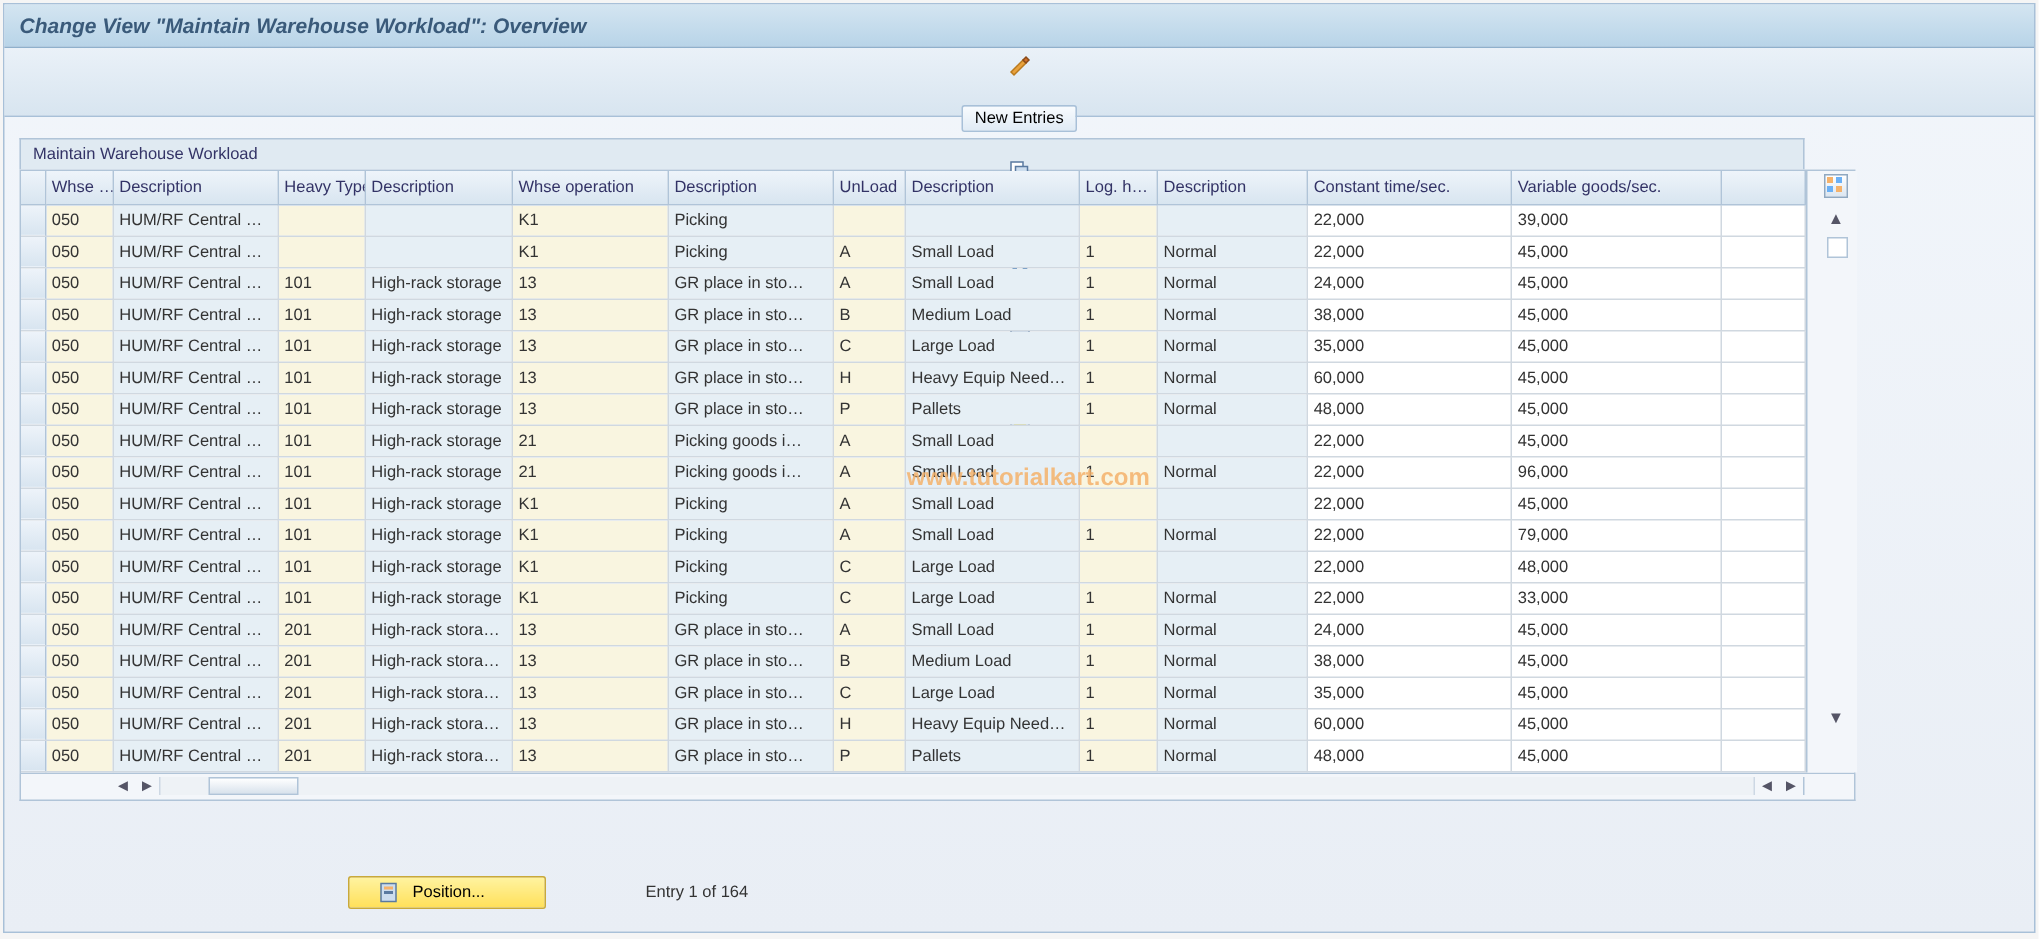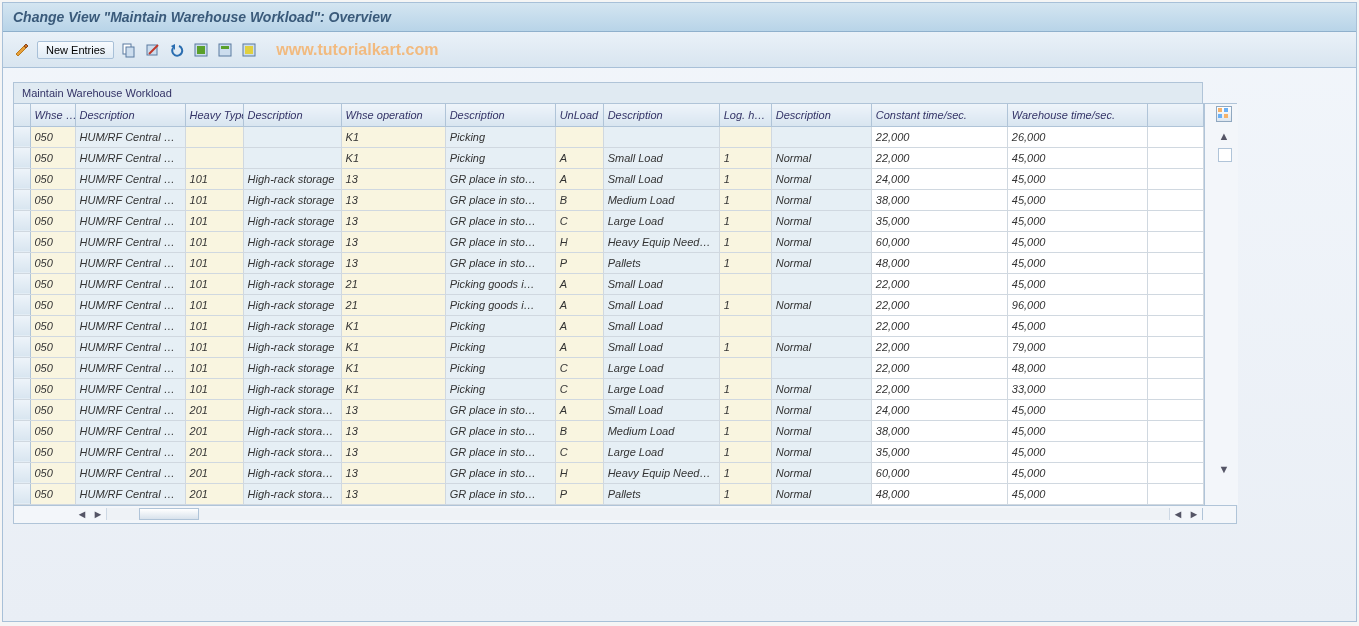--- a/index.html
+++ b/index.html
@@ -20,23 +20,24 @@
       font-style: italic;
       font-weight: bold;
       font-size: 14px;
       color: #3a5a7a;
     }
     .toolbar {
       background: linear-gradient(to bottom, #eaf1f8, #d8e5f0);
       padding: 4px 10px;
       display: flex;
       align-items: center;
-      gap: 6px;
+      gap: 18px;
       border-bottom: 1px solid #a8c0d8;
-      height: 36px;
+      height: 46px;
+      flex-direction: column;
     }
     .toolbar-icon {
       width: 18px; height: 18px;
       display: inline-flex; align-items: center; justify-content: center;
       cursor: pointer;
     }
     .toolbar-btn {
       background: linear-gradient(to bottom, #f8fbfe, #e0ebf5);
       border: 1px solid #a8c0d8;
       border-radius: 2px;
@@ -61,21 +62,20 @@
       padding: 4px 8px;
       font-size: 11px;
       color: #336;
       width: 1190px;
     }
     .table-wrap {
       display: flex;
       border: 1px solid #b0c4d8;
       background: #fff;
       width: 1224px;
-      font-style: italic;
     }
     .table-main {
       flex: 0 0 1190px;
       overflow: hidden;
     }
     table {
       border-collapse: collapse;
       table-layout: fixed;
       width: 100%;
     }
@@ -278,39 +278,39 @@
               <th>Description</th>
               <th>Heavy Type</th>
               <th>Description</th>
               <th>Whse operation</th>
               <th>Description</th>
               <th>UnLoad</th>
               <th>Description</th>
               <th>Log. h…</th>
               <th>Description</th>
               <th>Constant time/sec.</th>
-              <th>Warehouse time/sec.</th>
+              <th>Variable goods/sec.</th>
               <th></th>
             </tr>
           </thead>
           <tbody id="table-body">
               <tr>
                 <td class="row-select"></td>
                 <td class="key">050</td>
                 <td class="tinted">HUM/RF Central W…</td>
                 <td class="key"></td>
                 <td class="tinted"></td>
                 <td class="key">K1</td>
                 <td class="tinted">Picking</td>
                 <td class="key"></td>
                 <td class="tinted"></td>
                 <td class="key"></td>
                 <td class="tinted"></td>
                 <td class="white">22,000</td>
-                <td class="white">26,000</td>
+                <td class="white">39,000</td>
                 <td class="white"></td>
               </tr>
               <tr>
                 <td class="row-select"></td>
                 <td class="key">050</td>
                 <td class="tinted">HUM/RF Central W…</td>
                 <td class="key"></td>
                 <td class="tinted"></td>
                 <td class="key">K1</td>
                 <td class="tinted">Picking</td>
@@ -603,13 +603,26 @@
           <div class="thumb"></div>
         </div>
       <div class="hscroll-right-group">
         <div class="arrow">◄</div>
         <div class="arrow">►</div>
         <div style="width:34px;border-left:1px solid #b0c4d8;"></div>
       </div>
     </div>
   </div>
 
+  <div class="footer">
+    <button class="position-btn">
+      <span class="pos-icon">
+        <svg width="14" height="14">
+            <rect x="1" y="1" width="10" height="12" fill="#cde" stroke="#5a7aa0"></rect>
+            <rect x="3" y="3" width="6" height="2" fill="#f5b26b"></rect>
+            <rect x="3" y="6" width="6" height="2" fill="#5a7aa0"></rect>
+          </svg>
+      </span>
+      <span>Position...</span>
+    </button>
+    <span class="entry-text">Entry 1 of 164</span>
+  </div>
 </div>
 
 </body></html>

